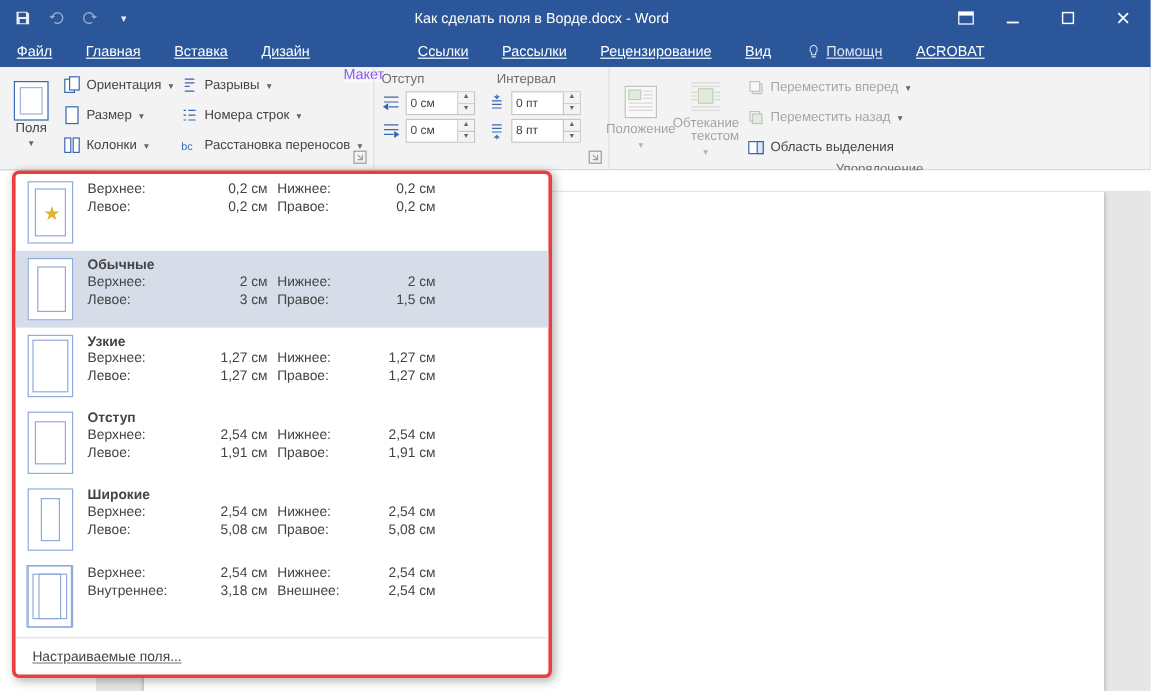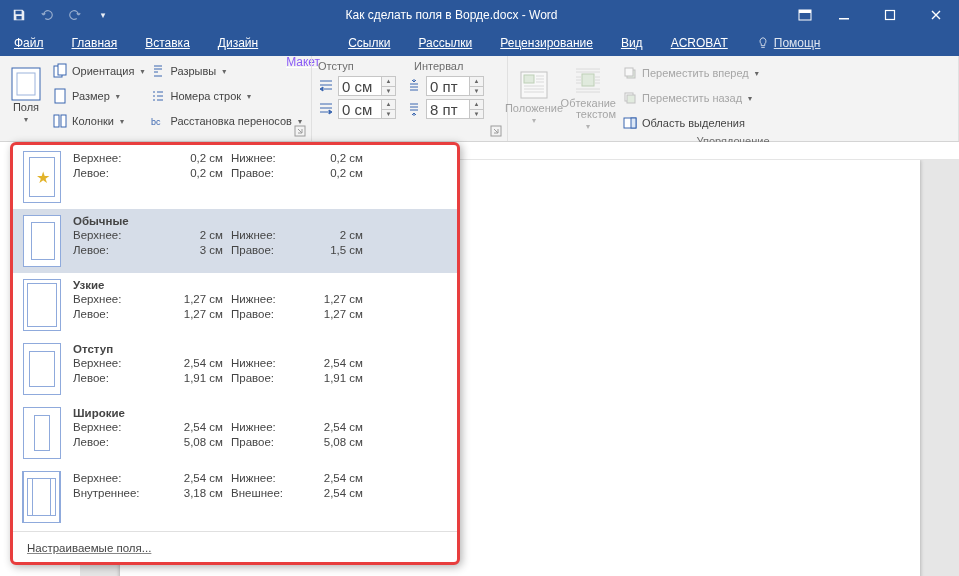--- a/index.html
+++ b/index.html
@@ -35,21 +35,21 @@
   .cmd-col { display: flex; flex-direction: column; gap: 3px; }
   .cmd { display: flex; align-items: center; gap: 4px; height: 22px; white-space: nowrap; }
   .cmd .ico16 { width: 16px; height: 16px; display: flex; align-items: center; justify-content: center; }
   .cmd .dd { font-size: 8px; color: #666; padding-left: 2px; }
   .cmd.dim { color: #a6a6a6; }
   .cmd.dim svg { opacity: .45; }
 
   .spin-row { display: flex; align-items: center; gap: 4px; height: 22px; }
   .spin-ico { width: 16px; height: 16px; }
   .spinbox { width: 58px; height: 20px; border: 1px solid #c6c6c6; background: #fff; display: flex; }
-  .spinbox .val { flex: 1; padding: 0 3px; font-size: 15px; display: flex; align-items: center; }
+  .spinbox .val { flex: 1; padding: 0 3px; font-size: 10px; display: flex; align-items: center; }
   .spinbox .arrows { width: 14px; border-left: 1px solid #c6c6c6; display: flex; flex-direction: column; }
   .spinbox .arrows div { flex: 1; display: flex; align-items: center; justify-content: center; font-size: 6px; color: #666; background: #f3f3f3; }
   .spinbox .arrows div:first-child { border-bottom: 1px solid #c6c6c6; }
 
   .spin-header { font-size: 11px; color: #6d6d6d; height: 14px; }
 
   
   .ruler-area { margin-left: 80px; height: 18px; background: #fff; position: relative; border-bottom: 1px solid #e5e5e5; }
 
   
@@ -129,27 +129,27 @@
 <div class="menubar">
   <div class="tab">Файл</div>
   <div class="tab">Главная</div>
   <div class="tab">Вставка</div>
   <div class="tab">Дизайн</div>
   <div class="tab active">Макет</div>
   <div class="tab">Ссылки</div>
   <div class="tab">Рассылки</div>
   <div class="tab">Рецензирование</div>
   <div class="tab">Вид</div>
-  <div class="tab">ACROBAT</div>
   <div class="tab tell">
     <svg width="14" height="14" viewBox="0 0 16 16">
         <path fill="none" stroke="#fff" d="M8 2a4 4 0 0 0-2 7v2h4v-2a4 4 0 0 0-2-7zM6 13h4"></path>
       </svg>
     <span>Помощн</span>
   </div>
+  <div class="tab">ACROBAT</div>
 </div>
 
 <div class="ribbon">
 
   <div class="group" style="width:312px">
     <div class="group-body">
       <div class="big-btn">
         <div class="ico">
           <svg width="30" height="34" viewBox="0 0 30 34">
               <rect x="1" y="1" width="28" height="32" fill="#fff" stroke="#3a66b0"></rect>

